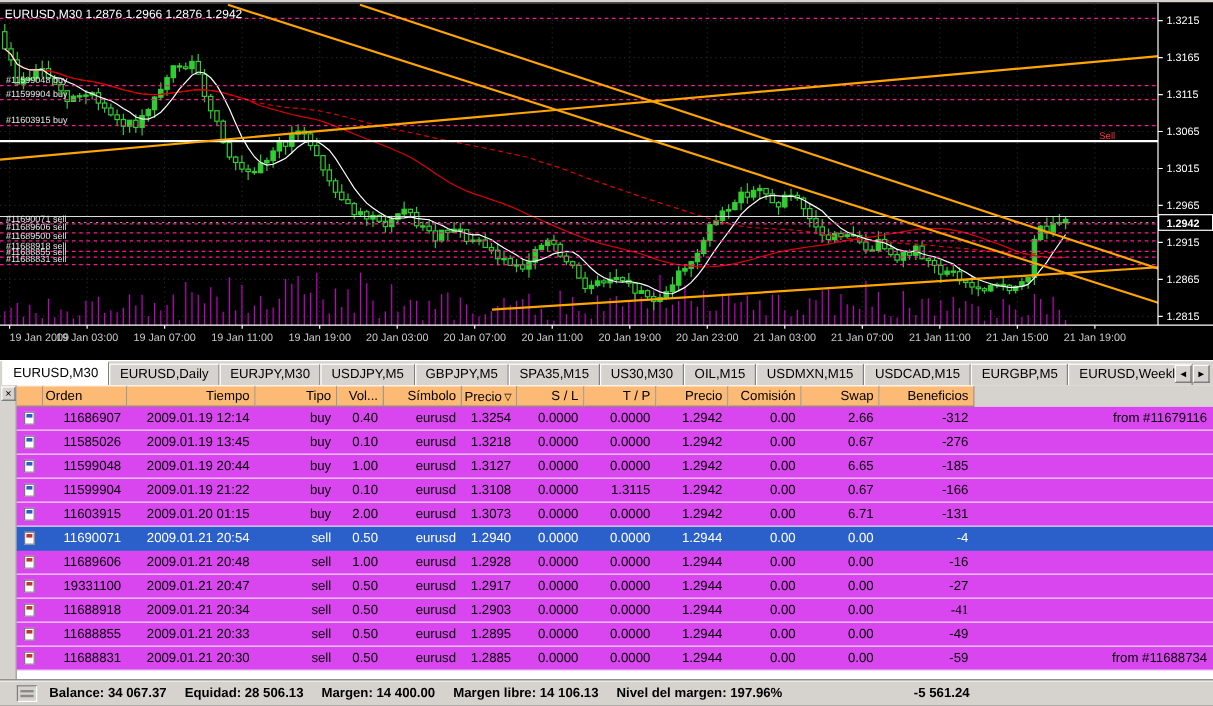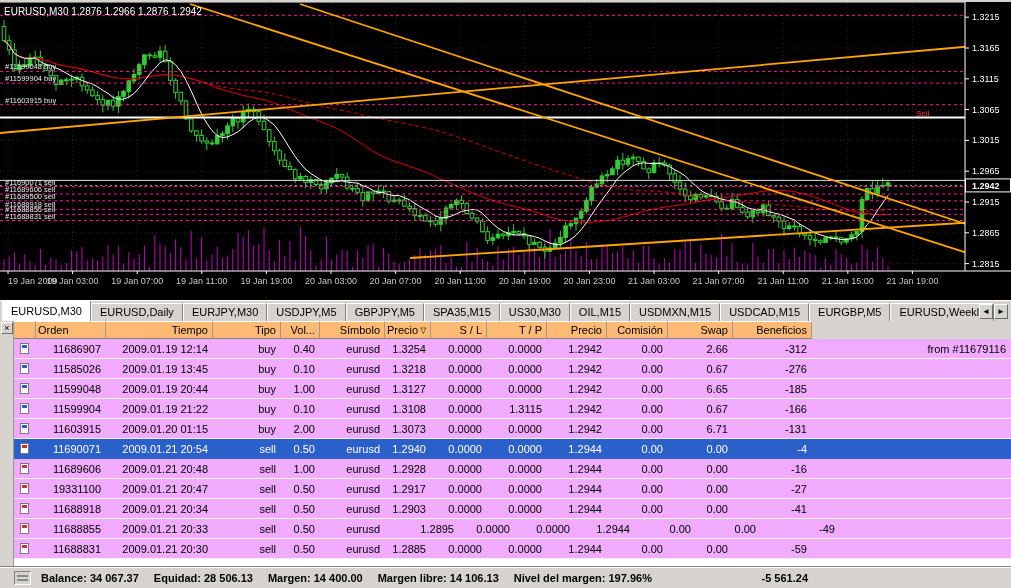--- a/index.html
+++ b/index.html
@@ -30,21 +30,21 @@
              background:#D6D3CE;border:1px solid;border-color:#fff #6a6a6a #6a6a6a #fff;color:#000}
   #vlabel-clip{position:absolute;left:0;bottom:2px;width:14px;height:38px;overflow:hidden}
 
   #table{position:absolute;left:14px;top:0;width:997px}
   .hrow{display:flex;height:18px;background:#D6D3CE;font-size:11px}
   .hcell{border-top:1px solid #fff;border-bottom:1px solid #808080;border-right:1px solid #9a9a9a;
          padding:1px 4px 0 2px;line-height:15px;text-align:right;white-space:nowrap;overflow:hidden;background:#fdba74}
   .hcell.left{text-align:left}
   .hcell.grow,.tcell.grow{flex:1;min-width:0}
   .sort{font-size:8px;margin-left:2px;vertical-align:1px}
-  .trow{display:flex;height:20px;align-items:center;font-size:11px;color:#000;border-bottom:1px solid #F1F1F1;background:#f0abfc}
+  .trow{display:flex;height:20px;align-items:center;font-size:11px;color:#000;border-bottom:1px solid #F1F1F1;background:#d946ef}
   .trow.selected{background:#2B5FC9;color:#fff;border-bottom-color:#2B5FC9}
   .tcell{padding-right:4px;text-align:right;white-space:nowrap;overflow:hidden;border-right:1px solid transparent}
   .tcell.icon{display:flex;justify-content:center;align-items:center;padding-right:0}
   .doc{display:inline-block;width:9px;height:11px;background:#fff;border:1px solid #777}
   .doc i{display:block;height:3px;margin:1px}
   .doc.buy i{background:#2E5BC6}
   .doc.sell i{background:#C83232}
 
   
   #statusbar{position:absolute;left:0;top:566px;width:1011px;height:22px;background:#D6D3CE;
@@ -920,35 +920,35 @@
             <div class="tcell" style="width: 107px;">2009.01.21 20:34</div>
             <div class="tcell" style="width: 68px;">sell</div>
             <div class="tcell" style="width: 39px;">0.50</div>
             <div class="tcell" style="width: 65px;">eurusd</div>
             <div class="tcell" style="width: 46px;">1.2903</div>
             <div class="tcell" style="width: 56px;">0.0000</div>
             <div class="tcell" style="width: 60px;">0.0000</div>
             <div class="tcell" style="width: 60px;">1.2944</div>
             <div class="tcell" style="width: 61px;">0.00</div>
             <div class="tcell" style="width: 65px;">0.00</div>
-            <div class="tcell" style="width: 79px;">-41</div>
+            <div class="tcell" style="width: 79px; font-family: Liberation Serif, serif;">-41</div>
             <div class="tcell grow"></div>
           </div>
           <div class="trow">
             <div class="tcell icon" style="width: 22px;">
               <span class="doc sell">
                 <i></i>
               </span>
             </div>
             <div class="tcell" style="width: 70px;">11688855</div>
             <div class="tcell" style="width: 107px;">2009.01.21 20:33</div>
             <div class="tcell" style="width: 68px;">sell</div>
             <div class="tcell" style="width: 39px;">0.50</div>
             <div class="tcell" style="width: 65px;">eurusd</div>
-            <div class="tcell" style="width: 46px; margin-left: 28px;">1.2895</div>
+            <div class="tcell" style="width: 46px;">1.2895</div>
             <div class="tcell" style="width: 56px;">0.0000</div>
             <div class="tcell" style="width: 60px;">0.0000</div>
             <div class="tcell" style="width: 60px;">1.2944</div>
             <div class="tcell" style="width: 61px;">0.00</div>
             <div class="tcell" style="width: 65px;">0.00</div>
             <div class="tcell" style="width: 79px;">-49</div>
             <div class="tcell grow"></div>
           </div>
           <div class="trow">
             <div class="tcell icon" style="width: 22px;">
@@ -961,20 +961,21 @@
             <div class="tcell" style="width: 68px;">sell</div>
             <div class="tcell" style="width: 39px;">0.50</div>
             <div class="tcell" style="width: 65px;">eurusd</div>
             <div class="tcell" style="width: 46px;">1.2885</div>
             <div class="tcell" style="width: 56px;">0.0000</div>
             <div class="tcell" style="width: 60px;">0.0000</div>
             <div class="tcell" style="width: 60px;">1.2944</div>
             <div class="tcell" style="width: 61px;">0.00</div>
             <div class="tcell" style="width: 65px;">0.00</div>
             <div class="tcell" style="width: 79px;">-59</div>
+            <div class="tcell grow">from #11688734</div>
           </div>
         </div>
     </div>
   </div>
 
   <div id="statusbar">
     <div id="status-icon">
         <i></i>
         <i></i>
       </div>

